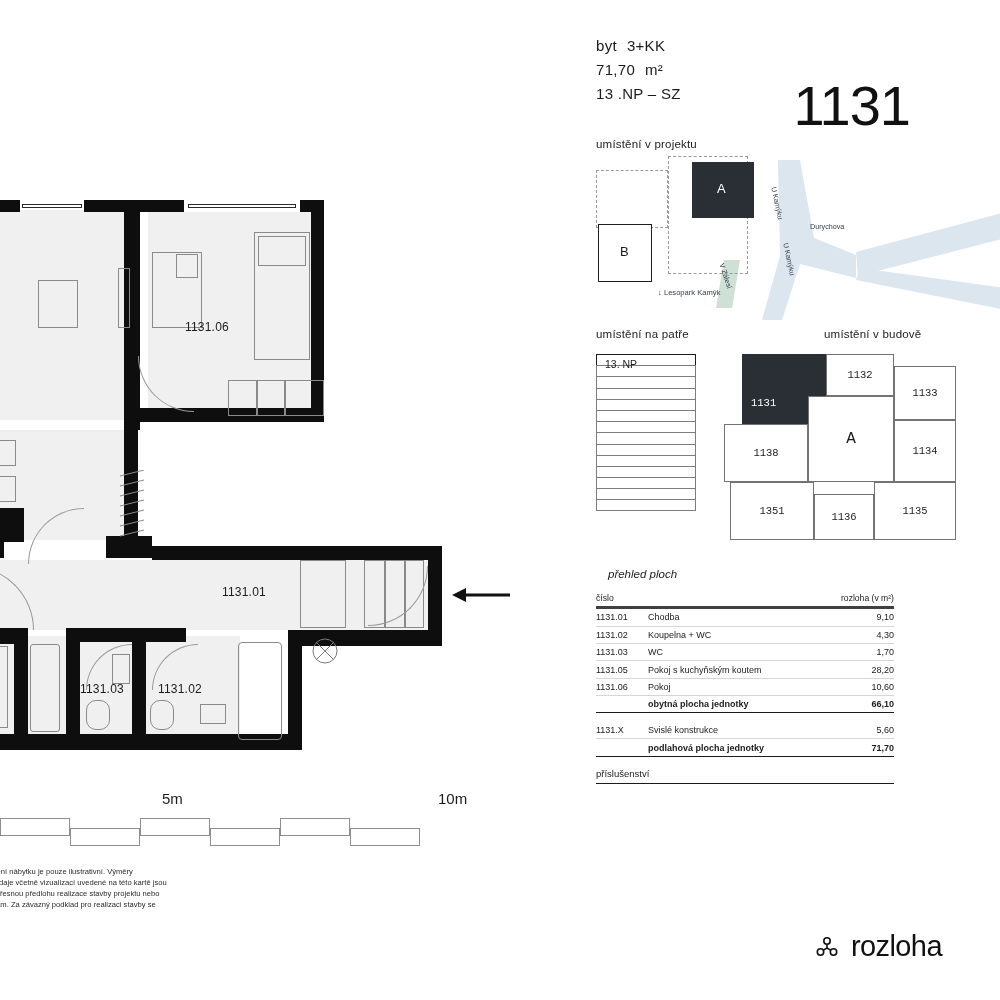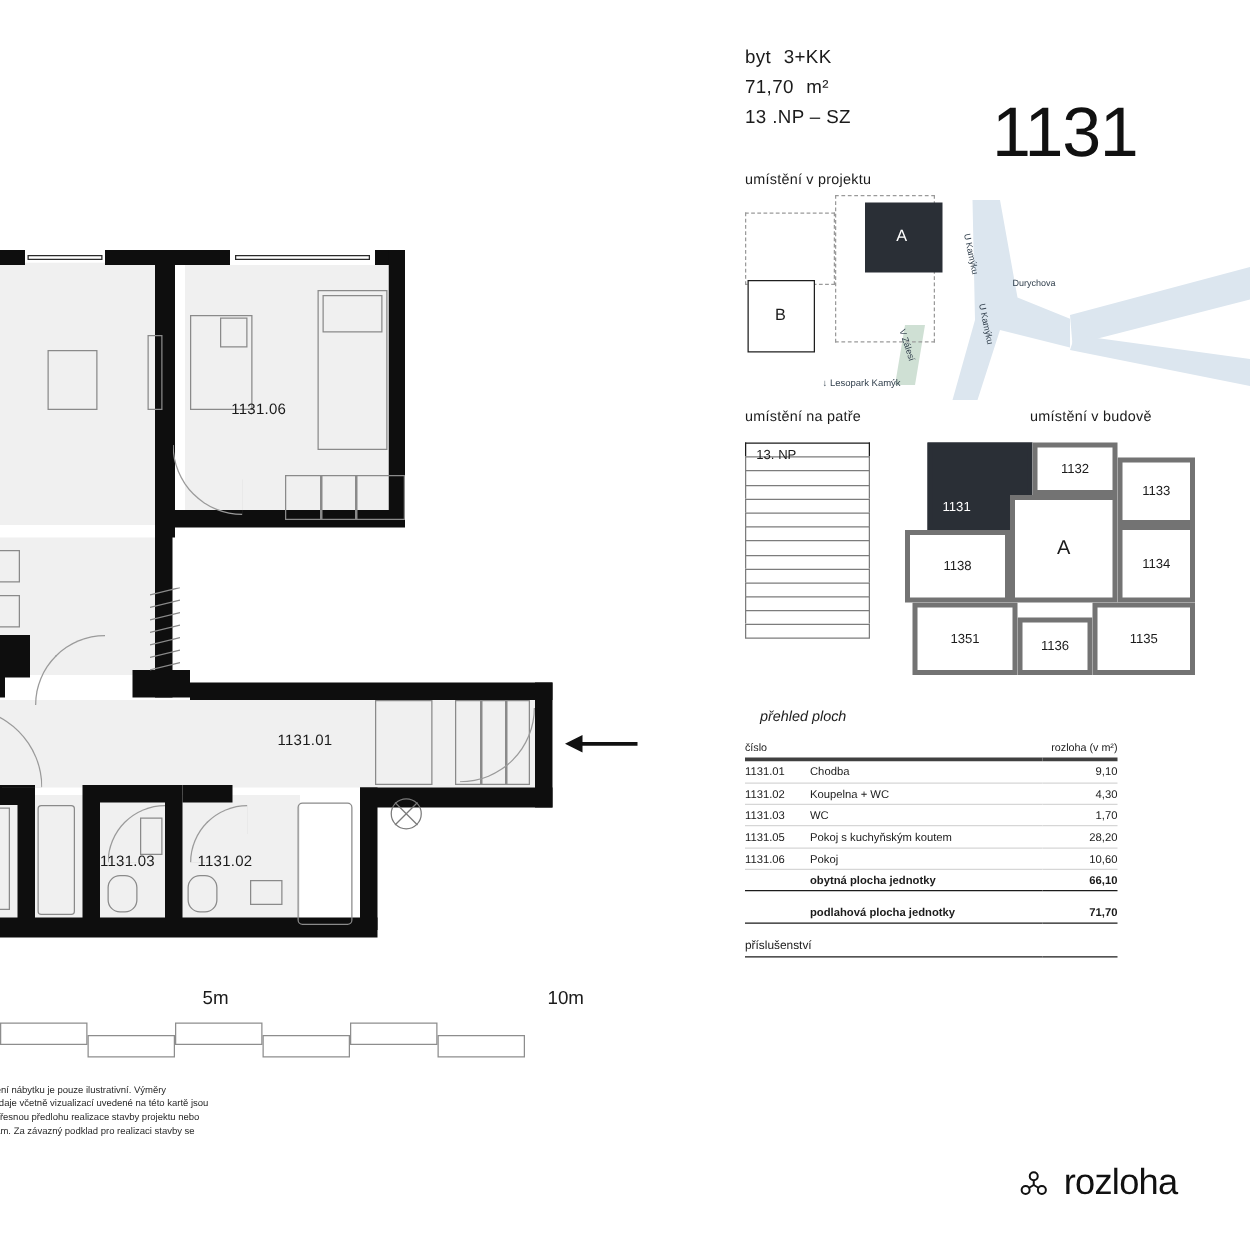--- a/index.html
+++ b/index.html
@@ -63,22 +63,22 @@
 
   
   .floorsec { position:absolute; left:0; top:328px; width:404px; height:230px; }
   .floorstack { position:absolute; left:0; top:26px; width:100px; }
   .frow { height:11.2px; border:1px solid #7c7c7c; border-bottom:none; background:#fff; }
   .frow:last-child { border-bottom:1px solid #7c7c7c; }
   .frow.sel { background:#ffffff; border-color:#1b1b1b; }
   .floor-lbl { position:absolute; font-size:10.5px; left:8px; }
 
   .bld { position:absolute; left:128px; top:26px; width:232px; height:188px; }
-  .bcell { position:absolute; border:4px solid #737373; background:#fff; font-size:10.5px;
-           display:flex; align-items:center; justify-content:center; }
+  .bcell { position:absolute; border:1px solid #737373; background:#fff; font-size:10.5px;
+           display:flex; align-items:center; justify-content:center;font-family:Liberation Mono, monospace; }
   .bcell.dark { background:#2a2f36; color:#fff; border-color:#2a2f36; }
   .bcell.big { font-size:16px; }
 
   
   .areas { position:absolute; left:0; top:568px; width:298px; }
   .areas h4 { margin:0 0 10px 12px; font-size:11.5px; font-weight:normal;font-style:italic; }
   table.tbl { width:100%; border-collapse:collapse; font-size:9px; }
   table.tbl td { padding:3.2px 0; border-bottom:1px solid #d6d6d6; }
   table.tbl tr.head td { font-size:8.6px; border-bottom:3px solid #404040; padding-bottom:3px; }
   td.c1 { width:52px; }
@@ -248,21 +248,21 @@
 
       <div class="blk" style="left:96px; top:24px; width:62px; height:56px;"></div>
       <div class="blk-lbl" style="left:121px; top:43px; color:#fff;">A</div>
       <div class="blk-w" style="left:2px; top:86px; width:54px; height:58px;"></div>
       <div class="blk-lbl" style="left:24px; top:106px; color:#1b1b1b;">B</div>
 
       <div class="maptxt rot" style="left:182px; top:48px; transform:rotate(78deg);">U Kamýku</div>
       <div class="maptxt rot" style="left:194px; top:104px; transform:rotate(78deg);">U Kamýku</div>
       <div class="maptxt" style="left:214px; top:84px;">Durychova</div>
       <div class="maptxt rot" style="left:130px; top:124px; transform:rotate(72deg);">V Zálesí</div>
-      <div class="maptxt" style="left:62px; top:164px; font-size:7.6px;">↓ Lesopark Kamýk</div>
+      <div class="maptxt" style="left:62px; top:150px; font-size:7.6px;">↓ Lesopark Kamýk</div>
     </div>
 
     <div class="floorsec">
       <div class="sect-title" style="position:absolute; left:0; top:0;">umístění na patře</div>
       <div class="sect-title" style="position:absolute; left:228px; top:0;">umístění v budově</div>
 
       <div class="floorstack">
         <div class="frow sel">
           <span class="floor-lbl" style="position:relative; top:-1px;">13. NP</span>
         </div>
@@ -347,20 +347,25 @@
           <td class="c3">10,60</td>
         </tr>
         <tr class="total">
           <td class="c1"></td>
           <td class="c2">obytná plocha jednotky</td>
           <td class="c3">66,10</td>
         </tr>
         <tr class="spacer">
               <td colspan="3"></td>
             </tr>
+        <tr>
+          <td class="c1">1131.X</td>
+          <td class="c2">Svislé konstrukce</td>
+          <td class="c3">5,60</td>
+        </tr>
         <tr class="total">
           <td class="c1"></td>
           <td class="c2">podlahová plocha jednotky</td>
           <td class="c3">71,70</td>
         </tr>
         <tr class="spacer">
               <td colspan="3"></td>
             </tr>
         <tr>
           <td class="c1 subhead" colspan="3" style="border-bottom:1px solid #1b1b1b;">příslušenství</td>

